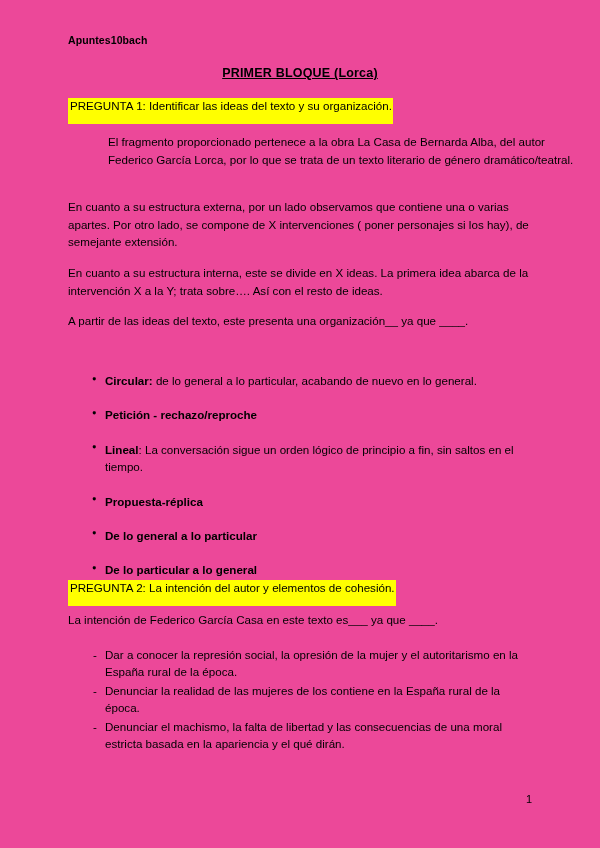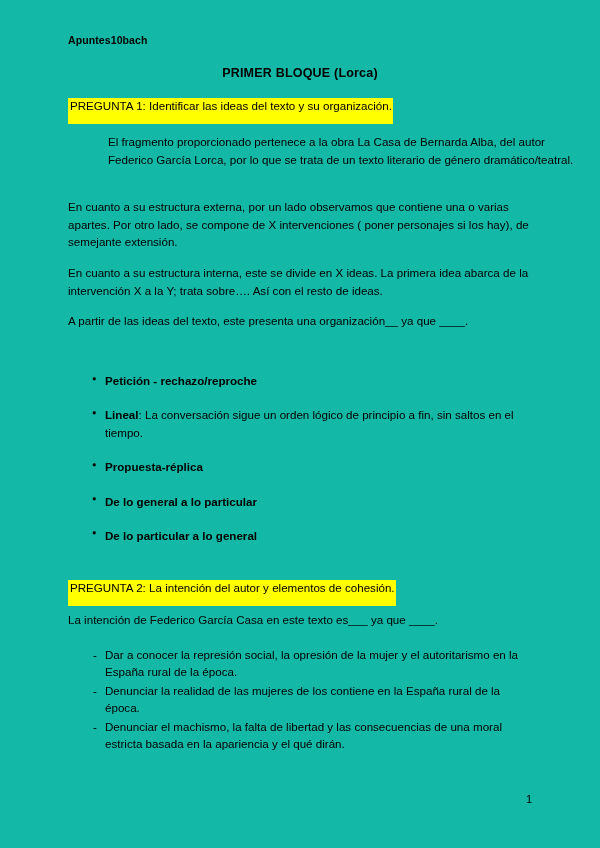--- a/index.html
+++ b/index.html
@@ -5,21 +5,21 @@
 <style>
   html, body {
     margin: 0;
     padding: 0;
     background: #ffffff;
   }
   .page {
     position: relative;
     width: 600px;
     height: 848px;
-    background: #14b8a6;
+    background: #ec4899;
     font-family: "Liberation Sans", sans-serif;
     color: #000000;
     box-sizing: border-box;
     overflow: hidden;
   }
 
   
   .doc-header {
     position: absolute;
     left: 68px;
@@ -34,20 +34,21 @@
   
   .doc-title {
     position: absolute;
     left: 0;
     right: 0;
     top: 66px;
     text-align: center;
     font-size: 12.5px;
     font-weight: 700;
     letter-spacing: 0.2px;
+    text-decoration: underline;
   }
 
   
   .block {
     position: absolute;
     left: 68px;
     width: 466px;
     font-size: 11.6px;
     line-height: 1.52;
     text-align: left;
@@ -142,20 +143,21 @@
   <div class="block" style="top:133px;margin-left:40px;">El fragmento proporcionado pertenece a la obra La Casa de Bernarda Alba, del autor Federico García Lorca, por lo que se trata de un texto literario de género dramático/teatral.</div>
 
   <div class="block" style="top:198px;">En cuanto a su estructura externa, por un lado observamos que contiene una o varias apartes. Por otro lado, se compone de X intervenciones ( poner personajes si los hay), de semejante extensión.</div>
 
   <div class="block" style="top:264px;">En cuanto a su estructura interna, este se divide en X ideas. La primera idea abarca de la intervención X a la Y; trata sobre…. Así con el resto de ideas.</div>
 
   <div class="block" style="top:312px;">A partir de las ideas del texto, este presenta una organización__ ya que ____.</div>
 
 
   <ul class="bullet-list" style="top:372px;" id="org-list">
+      <li><b>Circular:</b><span> de lo general a lo particular, acabando de nuevo en lo general.</span></li>
       <li><b>Petición - rechazo/reproche</b></li>
       <li><b>Lineal</b><span>: La conversación sigue un orden lógico de principio a fin, sin saltos en el tiempo.</span></li>
       <li><b>Propuesta-réplica</b></li>
       <li><b>De lo general a lo particular</b></li>
       <li><b>De lo particular a lo general</b></li>
     </ul>
 
   <div class="block" style="top:579px;">
     <span class="highlight">PREGUNTA 2: La intención del autor y elementos de cohesión.</span>
   </div>

